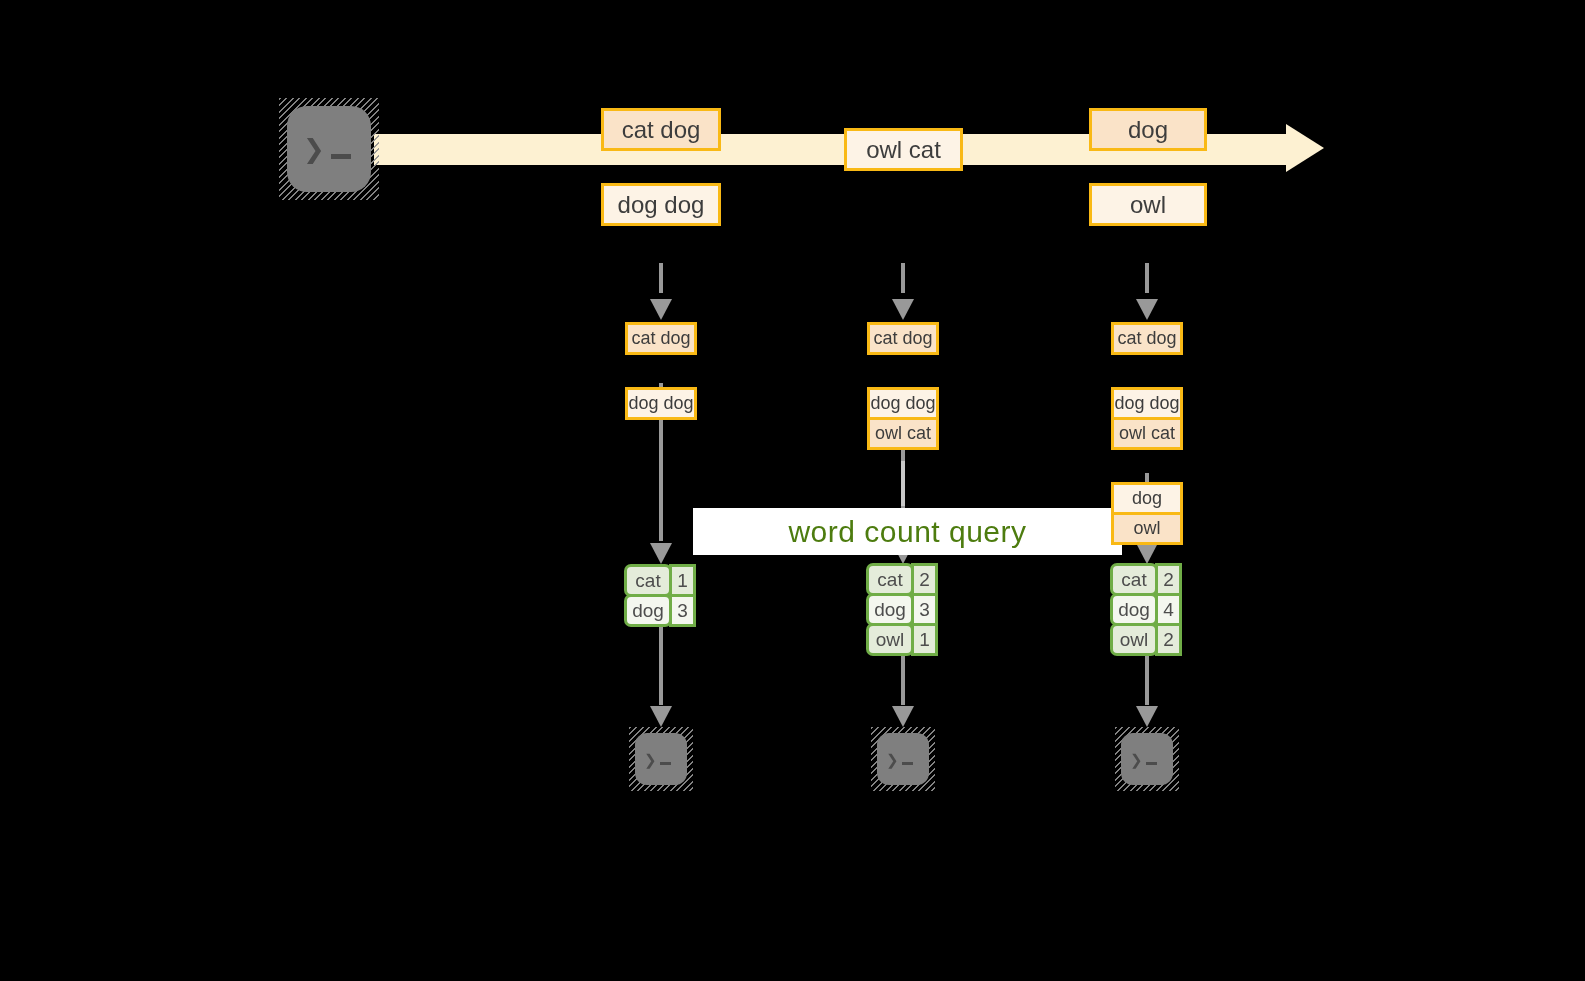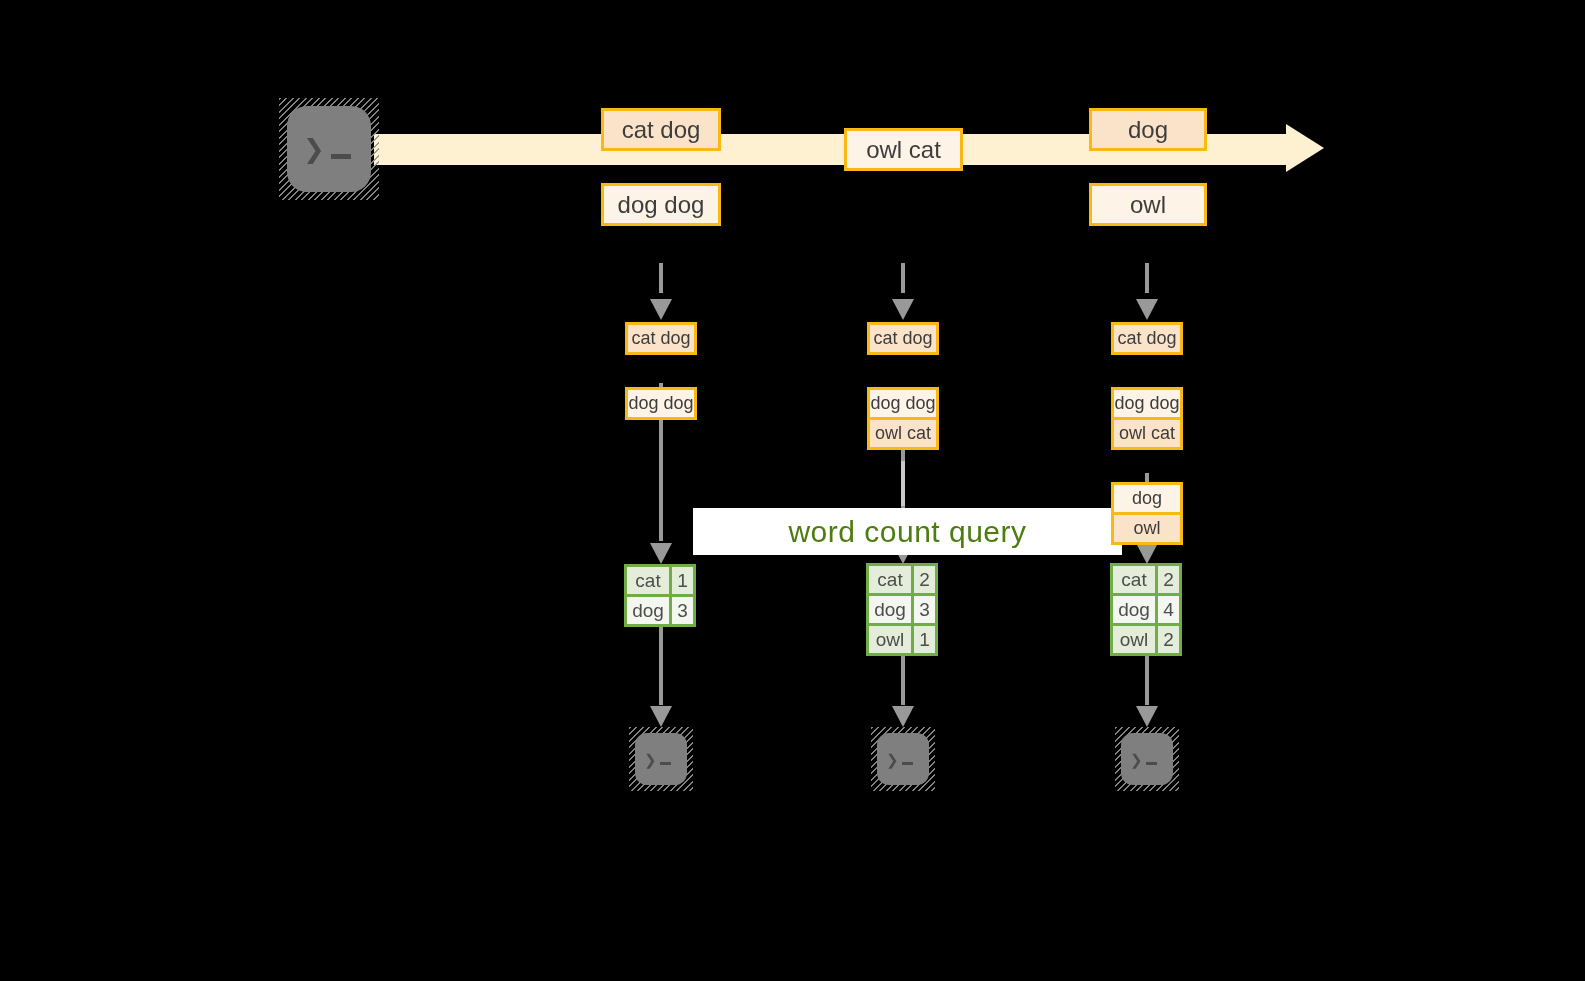--- a/index.html
+++ b/index.html
@@ -39,21 +39,21 @@
   .rstack .rrow:first-child{margin-top:0;}
   .dark{background:var(--record-fill-dark,#fae3c8);}
   .light{background:var(--record-fill-light,#fdf3e6);margin-top:32px;}
 
   
   .gtable{position:absolute;z-index:4;}
   .grow{display:flex;margin-top:-3px;}
   .gtable .grow:first-child{margin-top:0;}
   .gcell{box-sizing:border-box;height:33px;border:3px solid var(--accent-green,#70ad47);
          text-align:center;line-height:27px;font-size:19px;color:#4d4d4d;}
-  .gcell.word{width:48px;}
+  .gcell.word{width:48px;border-radius:7px;}
   .gcell.num{width:27px;margin-left:-3px;}
   .godd{background:var(--table-fill-dark,#e4ecda);}
   .geven{background:var(--table-fill-light,#f4f7ef);}
 
   
   .vline{position:absolute;width:4px;background:var(--arrow-gray,#999);z-index:1;}
   .vdash{position:absolute;width:4px;height:30px;background:var(--arrow-gray,#999);z-index:1;}
   .ahead{position:absolute;width:0;height:0;z-index:1;
          border-left:11px solid transparent;border-right:11px solid transparent;
          border-top:21px solid var(--arrow-gray,#999);}

